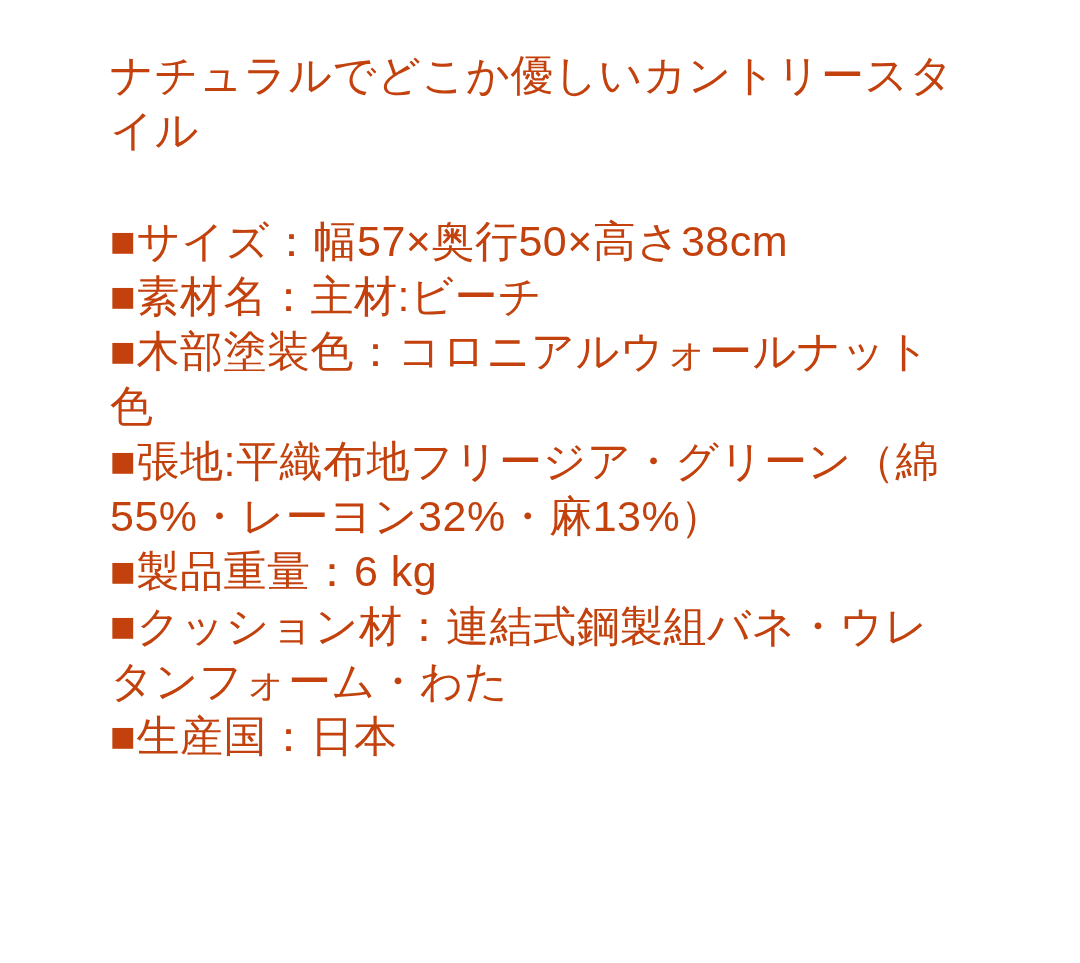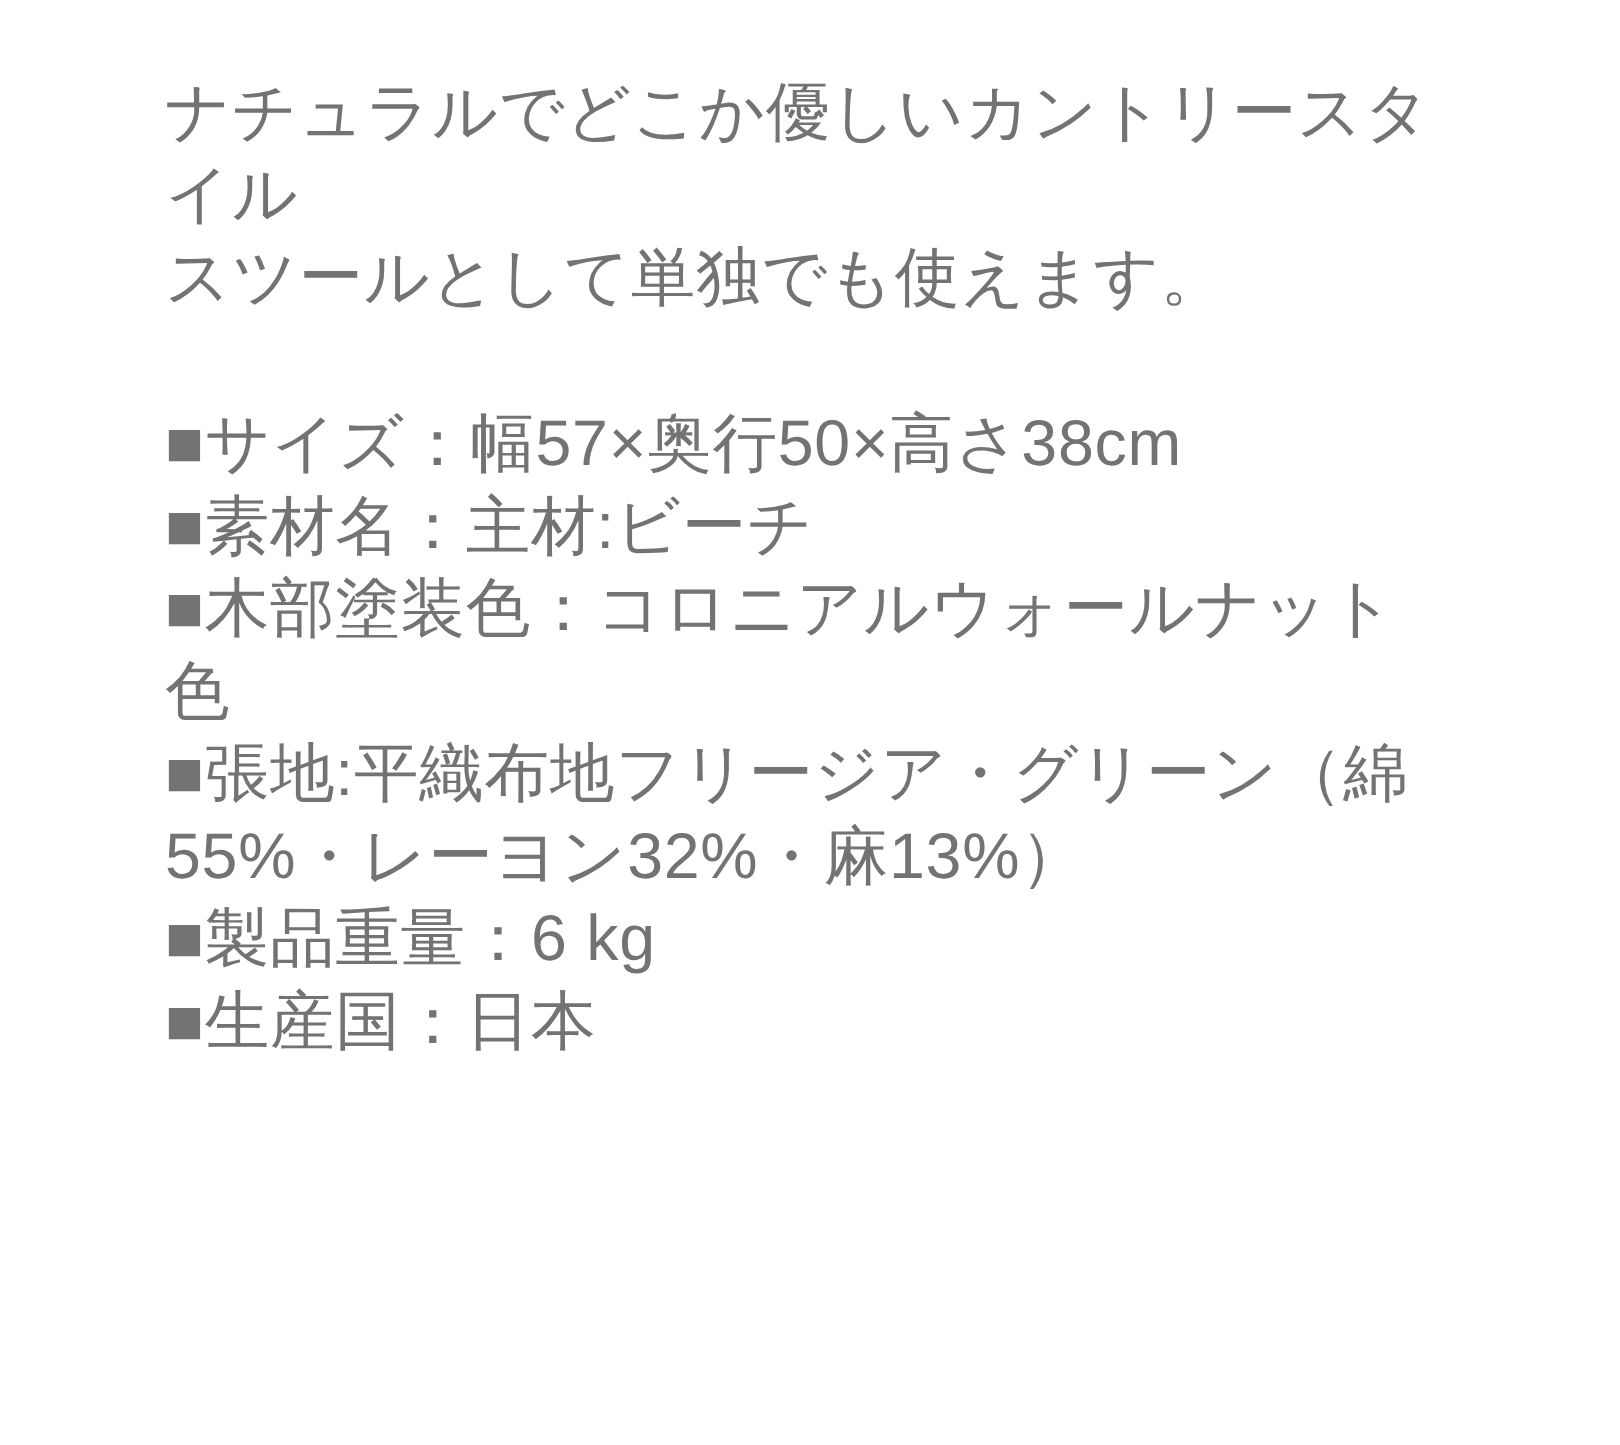--- a/index.html
+++ b/index.html
@@ -18,21 +18,21 @@
     position: relative;
     width: 1080px;
     height: 963px;
     box-sizing: border-box;
     padding: 48px 110px 0 110px;
   }
   .block {
     font-size: 43px;
     line-height: 1.28;
     letter-spacing: 0.5px;
-    color: #737373;
+    color: #c2410c;
     font-weight: 400;
   }
   .intro p {
     margin: 0;
     white-space: pre-wrap;
   }
   .spacer {
     height: 56px;
   }
   .specs {
@@ -46,27 +46,27 @@
     text-indent: 0;
   }
 </style>
 </head>
 <body>
 
 <div class="page">
 
   <div class="block intro">
     <p>ナチュラルでどこか優しいカントリースタイル</p>
-    <p>スツールとして単独でも使えます。</p>
   </div>
 
   <div class="spacer"></div>
 
   <div class="block specs">
     <p class="spec-line">■サイズ：幅57×奥行50×高さ38cm</p>
     <p class="spec-line">■素材名：主材:ビーチ</p>
     <p class="spec-line">■木部塗装色：コロニアルウォールナット色</p>
     <p class="spec-line">■張地:平織布地フリージア・グリーン（綿55%・レーヨン32%・麻13%）</p>
     <p class="spec-line">■製品重量：6 kg</p>
+    <p class="spec-line">■クッション材：連結式鋼製組バネ・ウレタンフォーム・わた</p>
     <p class="spec-line">■生産国：日本</p>
   </div>
 
 </div>
 
 </body></html>

